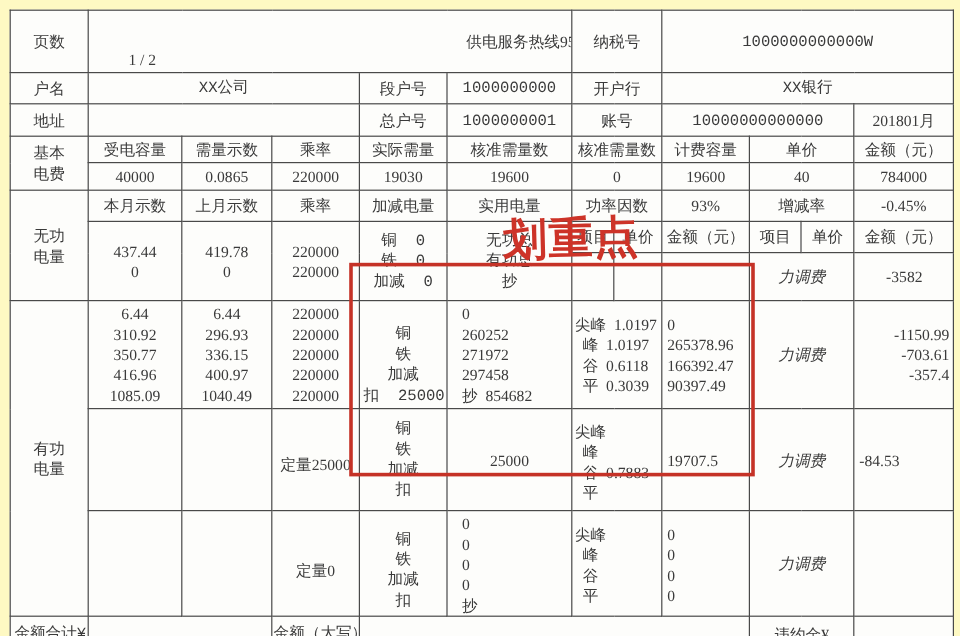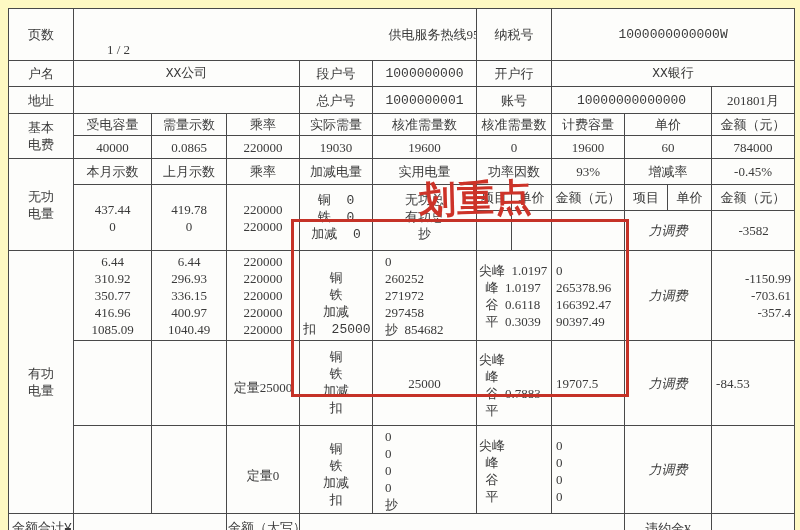--- a/index.html
+++ b/index.html
@@ -129,21 +129,21 @@
     </tr>
 
     <tr style="height:23px">
       <td>40000</td>
       <td>0.0865</td>
       <td>220000</td>
       <td>19030</td>
       <td>19600</td>
       <td colspan="2">0</td>
       <td>19600</td>
-      <td colspan="2">60</td>
+      <td colspan="2">40</td>
       <td>784000</td>
     </tr>
 
     <tr style="height:26px">
       <td rowspan="3" class="lbl">无功
 电量</td>
       <td>本月示数</td>
       <td>上月示数</td>
       <td>乘率</td>
       <td>加减电量</td>

